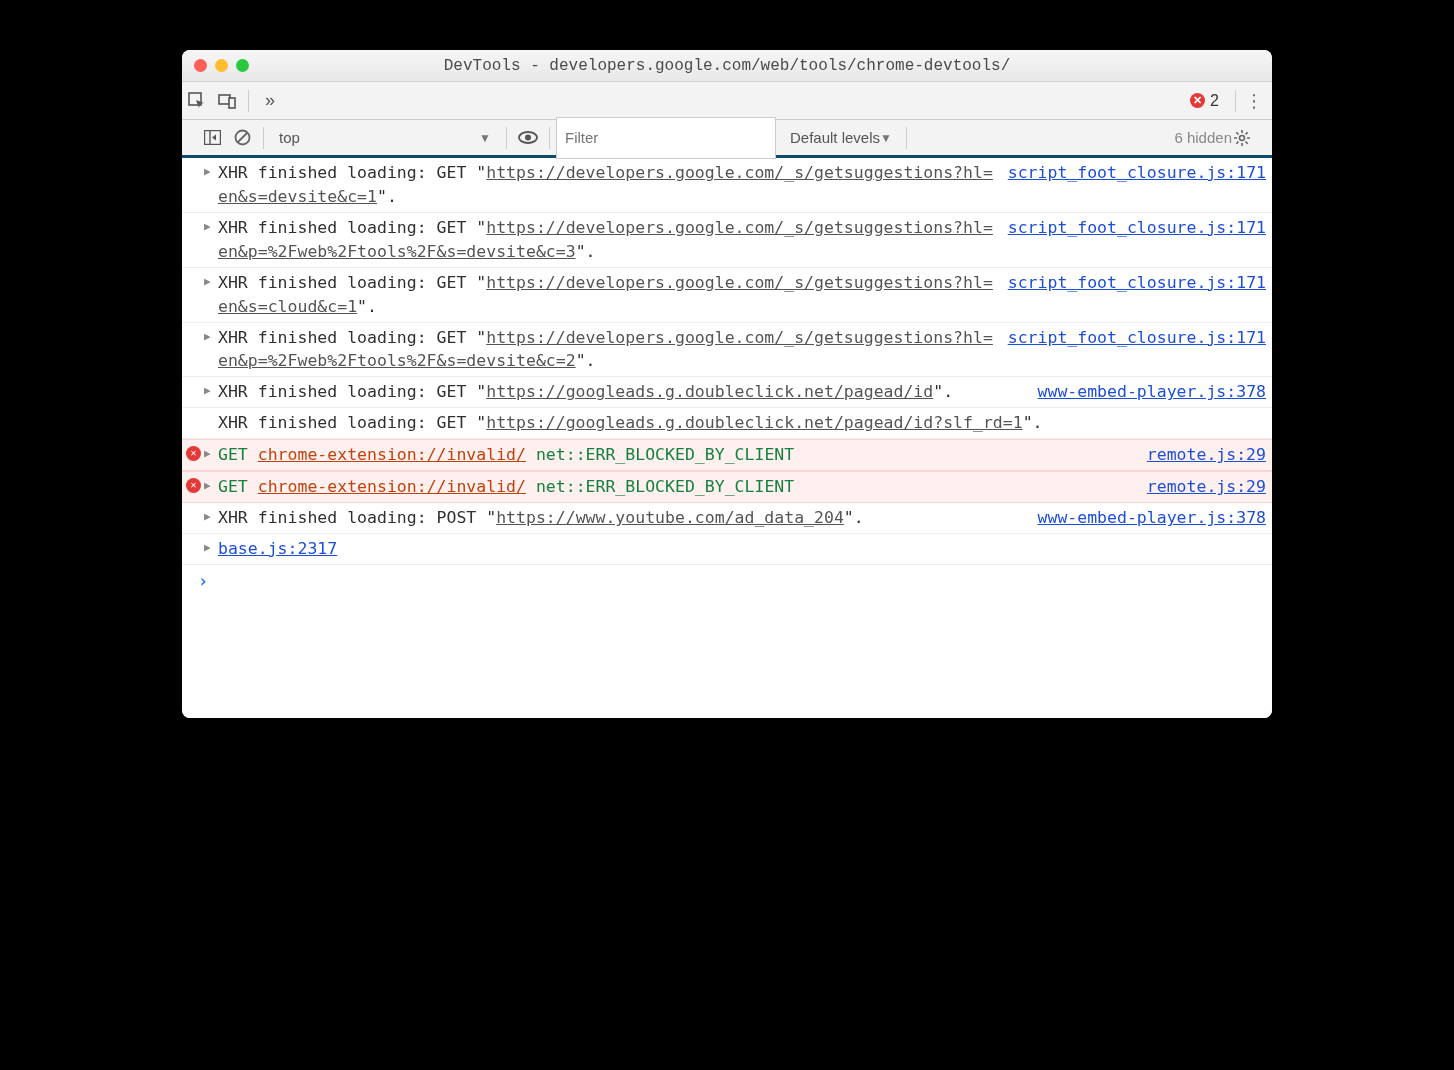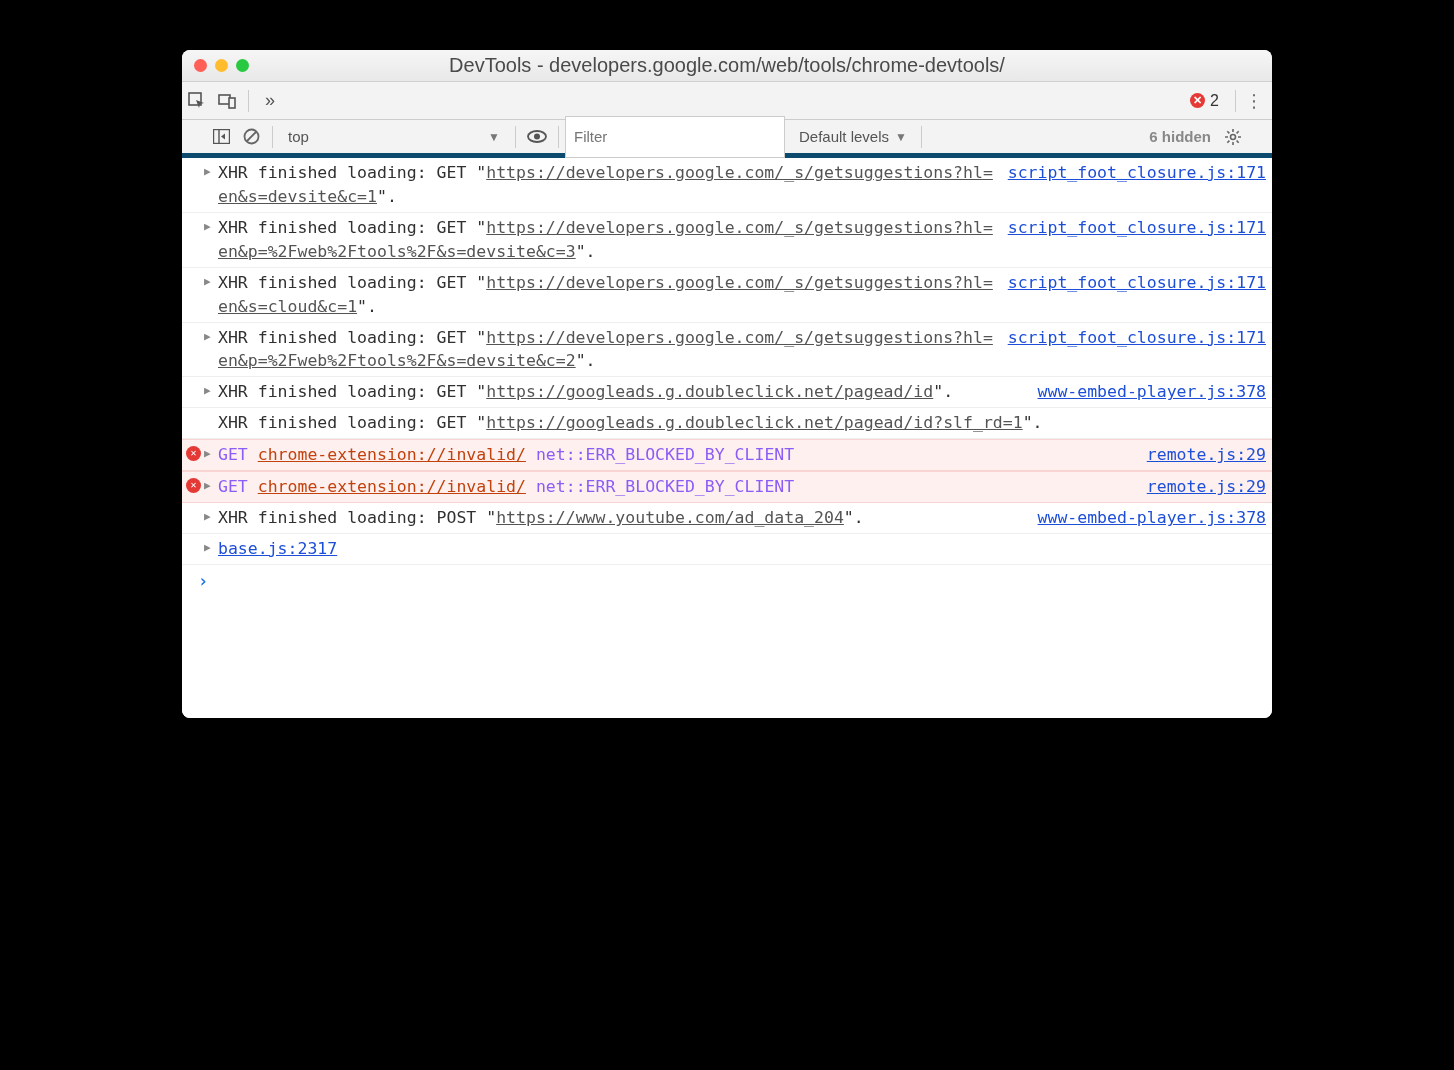--- a/index.html
+++ b/index.html
@@ -29,21 +29,21 @@
   padding: 0 12px;
   position: relative;
 }
 .traffic { display: flex; gap: 8px; }
 .tl { width: 13px; height: 13px; border-radius: 50%; }
 .tl.red { background: #ff5f57; }
 .tl.yellow { background: #ffbd2e; }
 .tl.green { background: #28c940; }
 .titletext {
   position: absolute; left: 0; right: 0; text-align: center;
-  font-size: 20px; color: #4a4a4a; pointer-events: none;
+  font-size: 16px; color: #4a4a4a; pointer-events: none; font-family: Liberation Mono, monospace;
 }
 .tabbar {
   height: 38px;
   background: #f3f3f3;
   border-bottom: 1px solid #ccc;
   display: flex;
   align-items: center;
   font-size: 16px;
   color: #555;
 }
@@ -58,36 +58,36 @@
   display: flex; align-items: center; gap: 5px; margin-right: 10px;
   font-size: 16px; color: #333;
 }
 .err-badge .circle {
   width: 15px; height: 15px; border-radius: 50%; background: #e53935;
   color: #fff; font-size: 11px; display: flex; align-items: center; justify-content: center;
   font-weight: bold;
 }
 .kebab { width: 24px; text-align: center; color: #666; font-size: 18px; margin-right: 6px; }
 .toolbar {
-  height: 38px; border-bottom: 5px solid #0c4a6e; display: flex; align-items: center;
-  font-size: 15px; color: #555; padding: 0 24px; background: #f3f3f3;
+  height: 38px; border-bottom: 3px solid #0c4a6e; display: flex; align-items: center;
+  font-size: 15px; color: #555; padding: 0 15px; background: #f3f3f3;
 }
 .toolbar .ibtn { width: 30px; display: flex; justify-content: center; align-items: center; }
 .toolbar .sep { width: 1px; height: 22px; background: #ccc; margin: 0 6px; }
 .context-select {
   display: flex; align-items: center; justify-content: space-between;
   border: 1px solid transparent; padding: 0 8px; width: 230px; height: 26px;
 }
 .context-select .arrow { color: #777; font-size: 12px; }
 .filter-input {
   border: 1px solid #ccc; background: #fff; height: 42px; width: 220px;
   padding: 0 8px; font-size: 15px; color: #888;
 }
-.levels { margin-left: 14px; display: flex; align-items: center; gap: 6px; }
-.hidden-count { margin-left: auto; color: #888; margin-right: 13px; font-weight: bold; }
+.levels { margin-left: 14px; display: flex; align-items: center; }
+.hidden-count { margin-left: auto; color: #888; margin-right: 1px; }
 .gear { color: #666; margin-right: 6px; }
 .console-body {
   font-family: Menlo, Consolas, monospace; font-size: 16.5px;
   background: #fff; min-height: 560px;
 }
 .row {
   border-bottom: 1px solid #eee; padding: 3px 6px 3px 36px;
   display: flex; align-items: flex-start; position: relative;
   line-height: 1.45;
 }
@@ -97,21 +97,21 @@
 }
 .row .erricon {
   position: absolute; left: 4px; top: 6px; width: 15px; height: 15px;
   border-radius: 50%; background: #e53935; color: #fff; font-size: 10px;
   display: flex; align-items: center; justify-content: center; font-weight: bold;
 }
 .row .msg { flex: 1; min-width: 0; padding-right: 12px; }
 .row .src { color: #1d4ed8; text-decoration: underline; white-space: nowrap; }
 .msg .plain { color: #303030; }
 .msg .link { color: #545454; text-decoration: underline; }
-.msg .errtxt { color: #8b5cf6; }
+.msg .errtxt { color: #15803d; }
 .msg .errlink { color: #c2410c; text-decoration: underline; }
 .prompt-row { padding: 6px 6px 6px 16px; color: #1a73e8; font-family: Menlo, monospace; font-size: 17px; font-weight: bold; }
 svg { display: block; }
 .word-wrap { word-break: break-all; }
 </style>
 </head>
 <body>
 
 <div class="window">
 

